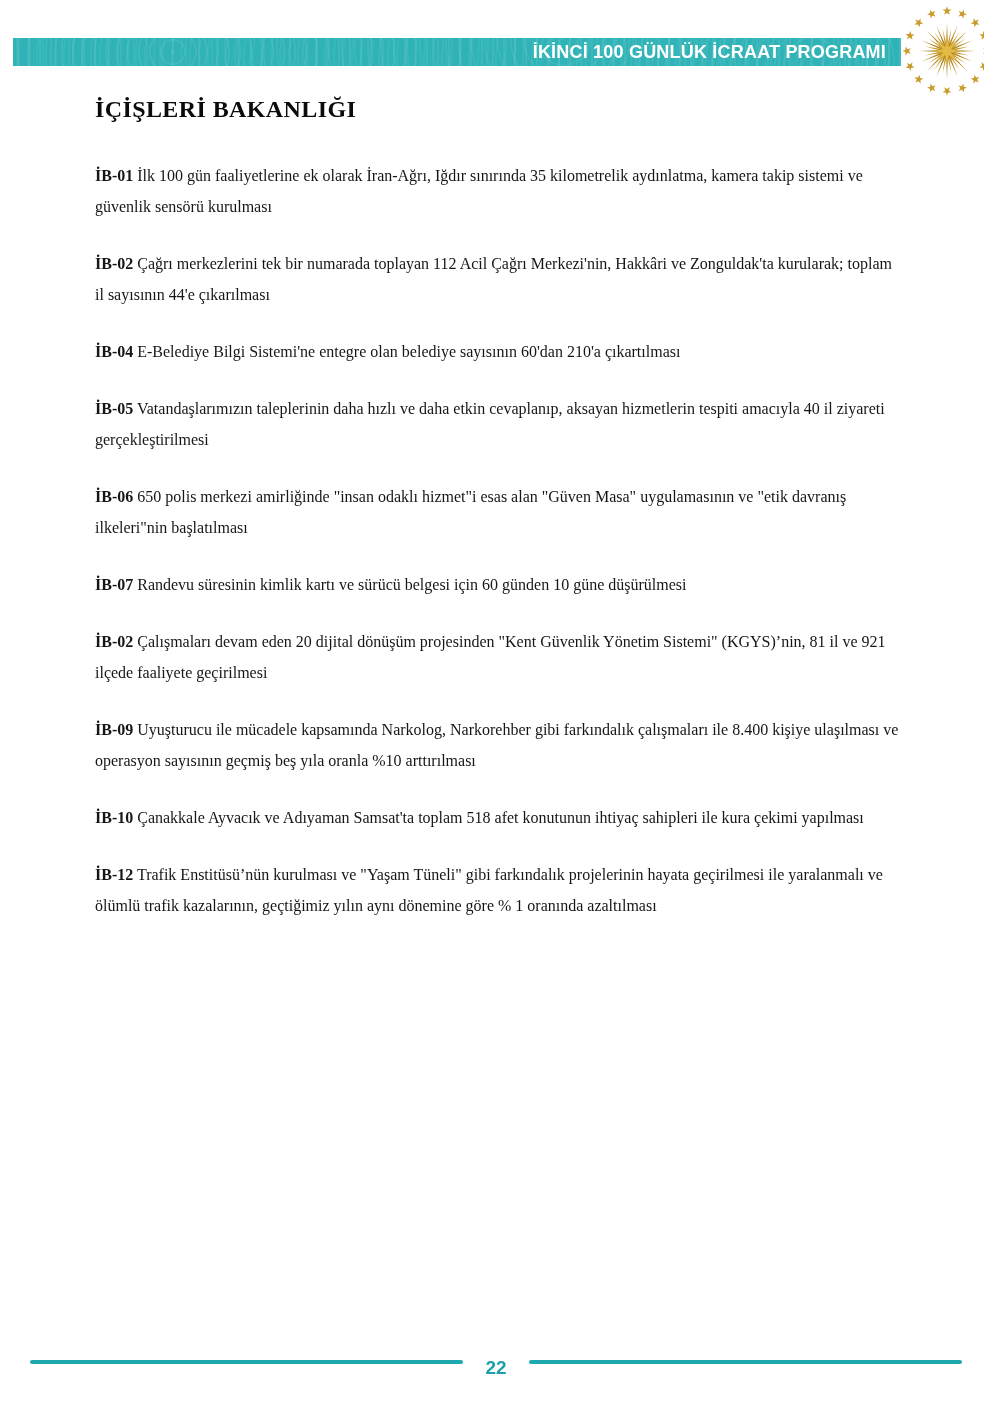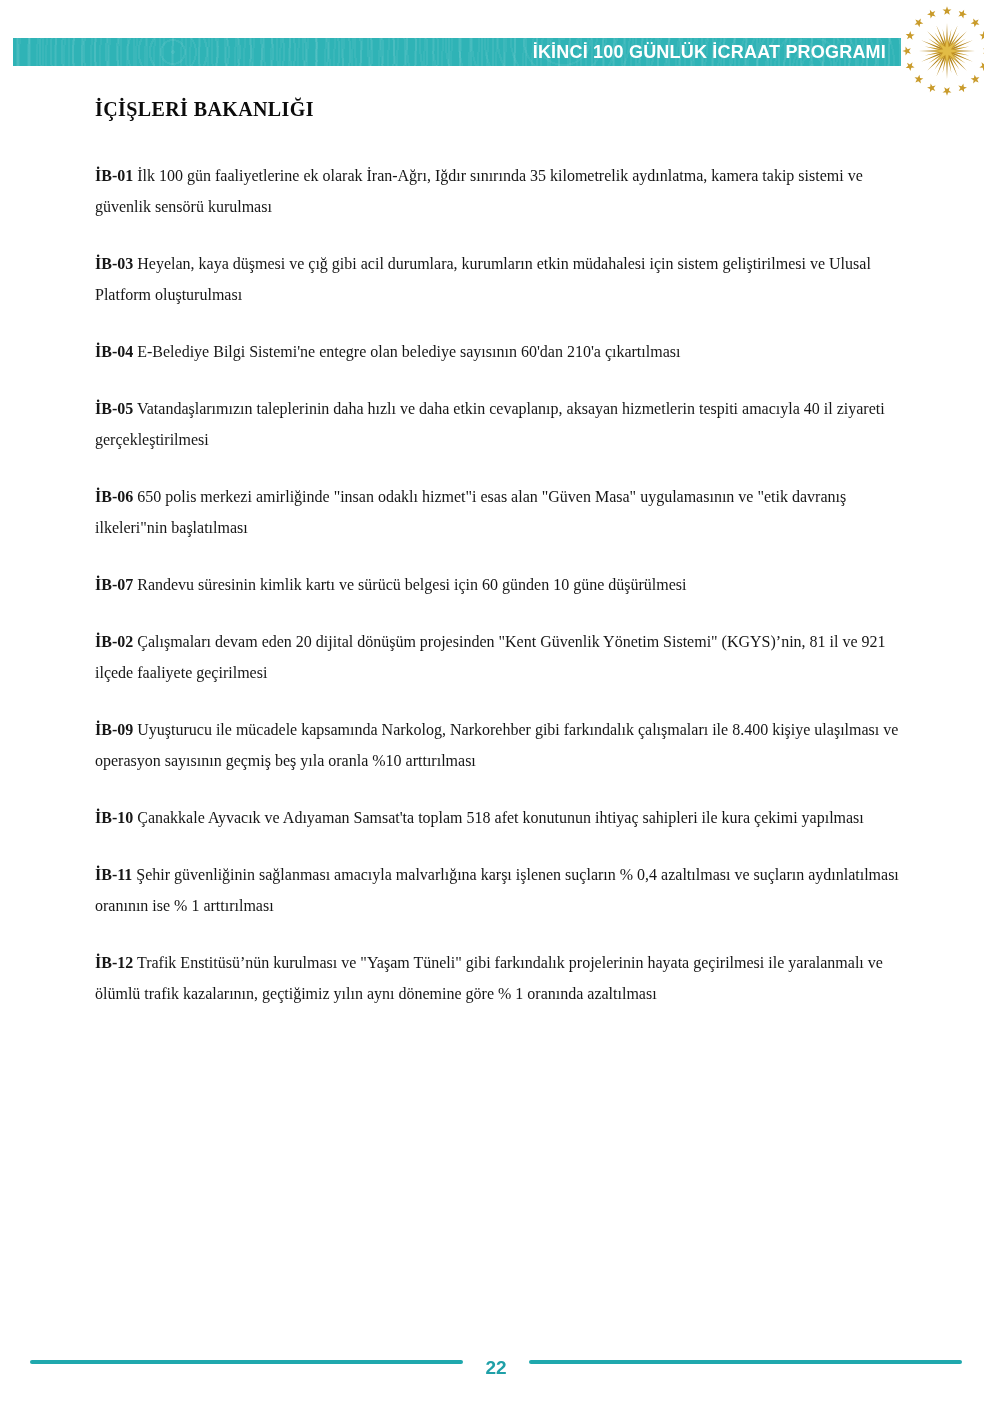--- a/index.html
+++ b/index.html
@@ -28,21 +28,21 @@
     color:var(--header_text,#ffffff);
     white-space:nowrap;line-height:28px;
   }
   
   .seal{position:absolute;left:901px;top:5px;width:92px;height:92px;}
   .seal svg{display:block;width:92px;height:92px;}
   
   .content{position:absolute;left:95px;top:92px;width:806px;}
   h1.page-title{
     margin:0 0 34px 0;
-    font-size:20px;line-height:34px;font-weight:700;
+    font-size:24px;line-height:34px;font-weight:700;
     letter-spacing:.4px;color:#0b0b0b;
   }
   p.item{
     margin:0 0 26px 0;
     font-size:16px;line-height:31px;
     color:var(--body_text,#161616);
     text-align:left;
   }
   p.item .code{font-weight:700;}
   
@@ -93,29 +93,28 @@
         <polygon points="77.61,14.39 76.16,17.42 78.47,19.85 75.15,19.41 73.55,22.36 72.94,19.06 69.64,18.45 72.59,16.85 72.15,13.53 74.58,15.84" fill="#C99B2B"></polygon>
         <polygon points="87.30,28.89 84.80,31.14 86.01,34.27 83.10,32.59 80.50,34.70 81.20,31.42 78.39,29.60 81.72,29.25 82.59,26.01 83.95,29.07" fill="#C99B2B"></polygon>
       </svg>
   </div>
 
   <main class="content">
     <h1 class="page-title">İÇİŞLERİ BAKANLIĞI</h1>
 
     <section>
       <p class="item"><span class="code">İB-01</span> <span>İlk 100 gün faaliyetlerine ek olarak İran-Ağrı, Iğdır sınırında 35 kilometrelik aydınlatma, kamera takip sistemi ve güvenlik sensörü kurulması</span></p>
-      <p class="item"><span class="code">İB-03</span> <span>Heyelan, kaya düşmesi ve çığ gibi acil durumlara, kurumların etkin müdahalesi için sistem geliştirilmesi ve Ulusal Platform oluşturulması</span></p>
+      <p class="item"><span class="code">İB-02</span> <span>Çağrı merkezlerini tek bir numarada toplayan 112 Acil Çağrı Merkezi'nin, Hakkâri ve Zonguldak'ta kurularak; toplam il sayısının 44'e çıkarılması</span></p>
       <p class="item"><span class="code">İB-04</span> <span>E-Belediye Bilgi Sistemi'ne entegre olan belediye sayısının 60'dan 210'a çıkartılması</span></p>
       <p class="item"><span class="code">İB-05</span> <span>Vatandaşlarımızın taleplerinin daha hızlı ve daha etkin cevaplanıp, aksayan hizmetlerin tespiti amacıyla 40 il ziyareti gerçekleştirilmesi</span></p>
       <p class="item"><span class="code">İB-06</span> <span>650 polis merkezi amirliğinde "insan odaklı hizmet"i esas alan "Güven Masa" uygulamasının ve "etik davranış ilkeleri"nin başlatılması</span></p>
       <p class="item"><span class="code">İB-07</span> <span>Randevu süresinin kimlik kartı ve sürücü belgesi için 60 günden 10 güne düşürülmesi</span></p>
       <p class="item"><span class="code">İB-02</span> <span>Çalışmaları devam eden 20 dijital dönüşüm projesinden "Kent Güvenlik Yönetim Sistemi" (KGYS)’nin, 81 il ve 921 ilçede faaliyete geçirilmesi</span></p>
       <p class="item"><span class="code">İB-09</span> <span>Uyuşturucu ile mücadele kapsamında Narkolog, Narkorehber gibi farkındalık çalışmaları ile 8.400 kişiye ulaşılması ve operasyon sayısının geçmiş beş yıla oranla %10 arttırılması</span></p>
       <p class="item"><span class="code">İB-10</span> <span>Çanakkale Ayvacık ve Adıyaman Samsat'ta toplam 518 afet konutunun ihtiyaç sahipleri ile kura çekimi yapılması</span></p>
-      <p class="item"><span class="code">İB-11</span> <span>Şehir güvenliğinin sağlanması amacıyla malvarlığına karşı işlenen suçların % 0,4 azaltılması ve suçların aydınlatılması oranının ise % 1 arttırılması</span></p>
       <p class="item"><span class="code">İB-12</span> <span>Trafik Enstitüsü’nün kurulması ve "Yaşam Tüneli" gibi farkındalık projelerinin hayata geçirilmesi ile yaralanmalı ve ölümlü trafik kazalarının, geçtiğimiz yılın aynı dönemine göre % 1 oranında azaltılması</span></p>
     </section>
   </main>
 
   <footer class="footer">
     <div class="rule"></div>
     <div class="pagenum">22</div>
     <div class="rule"></div>
   </footer>
 

